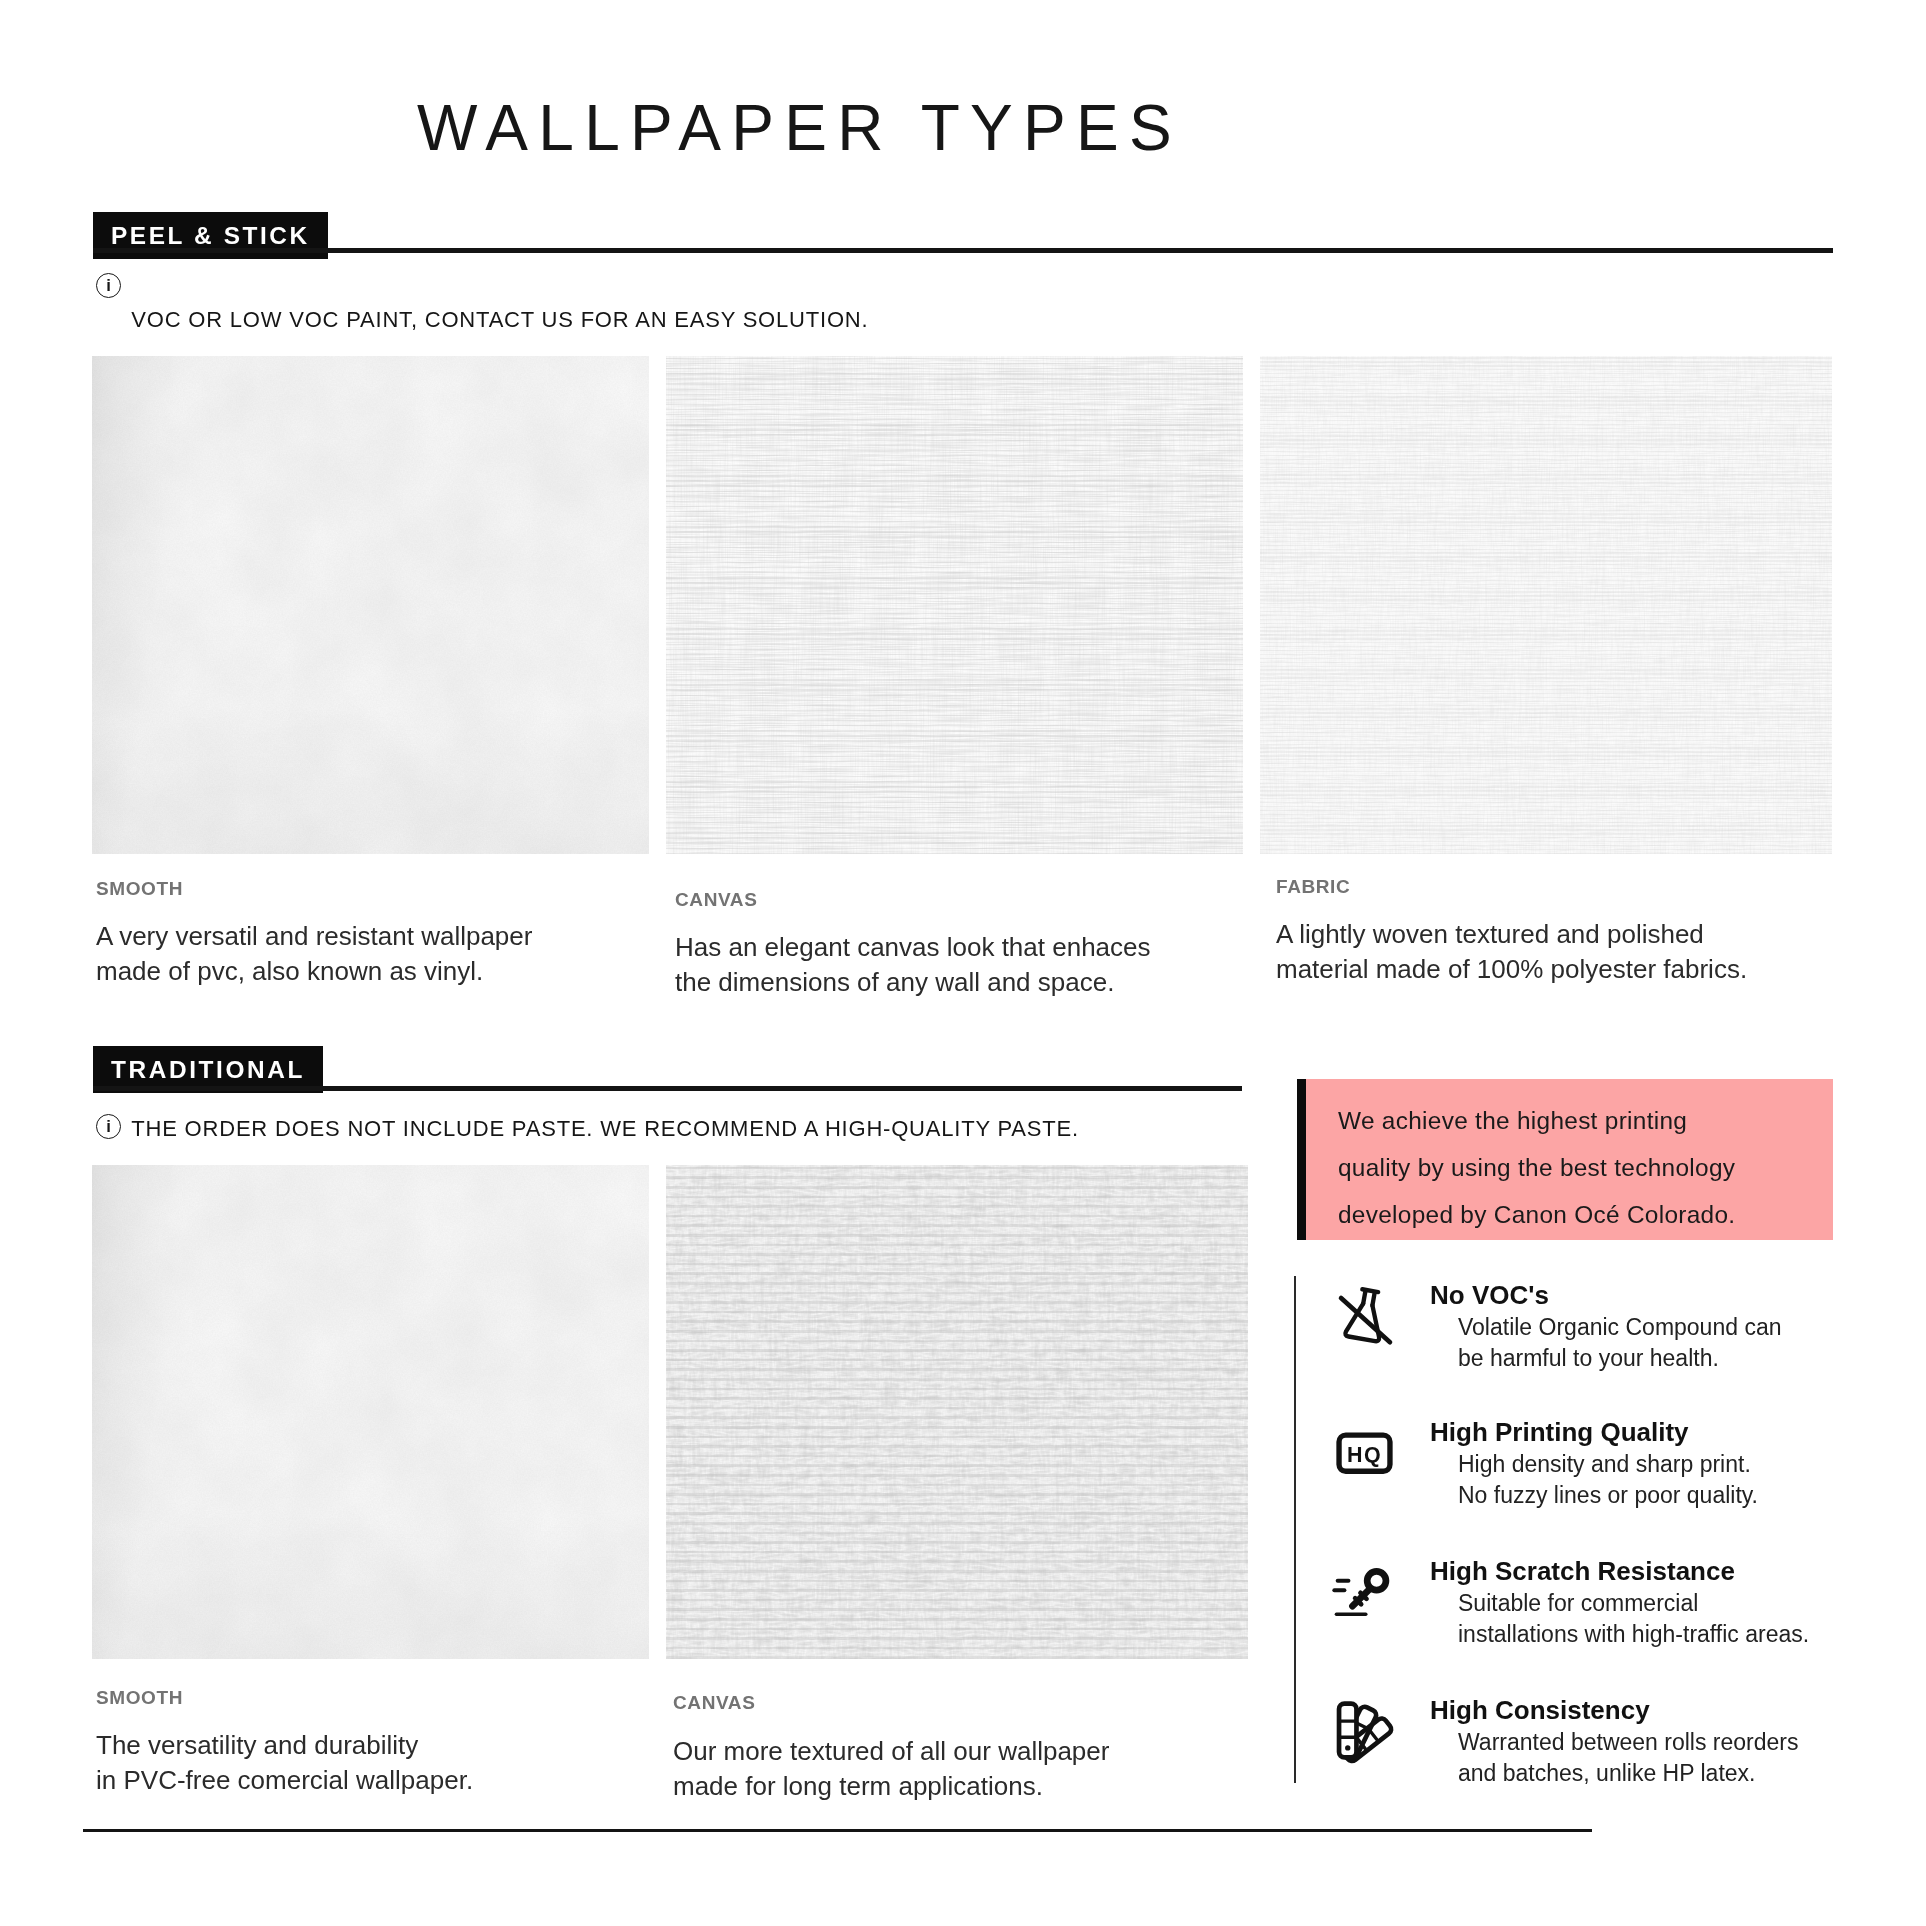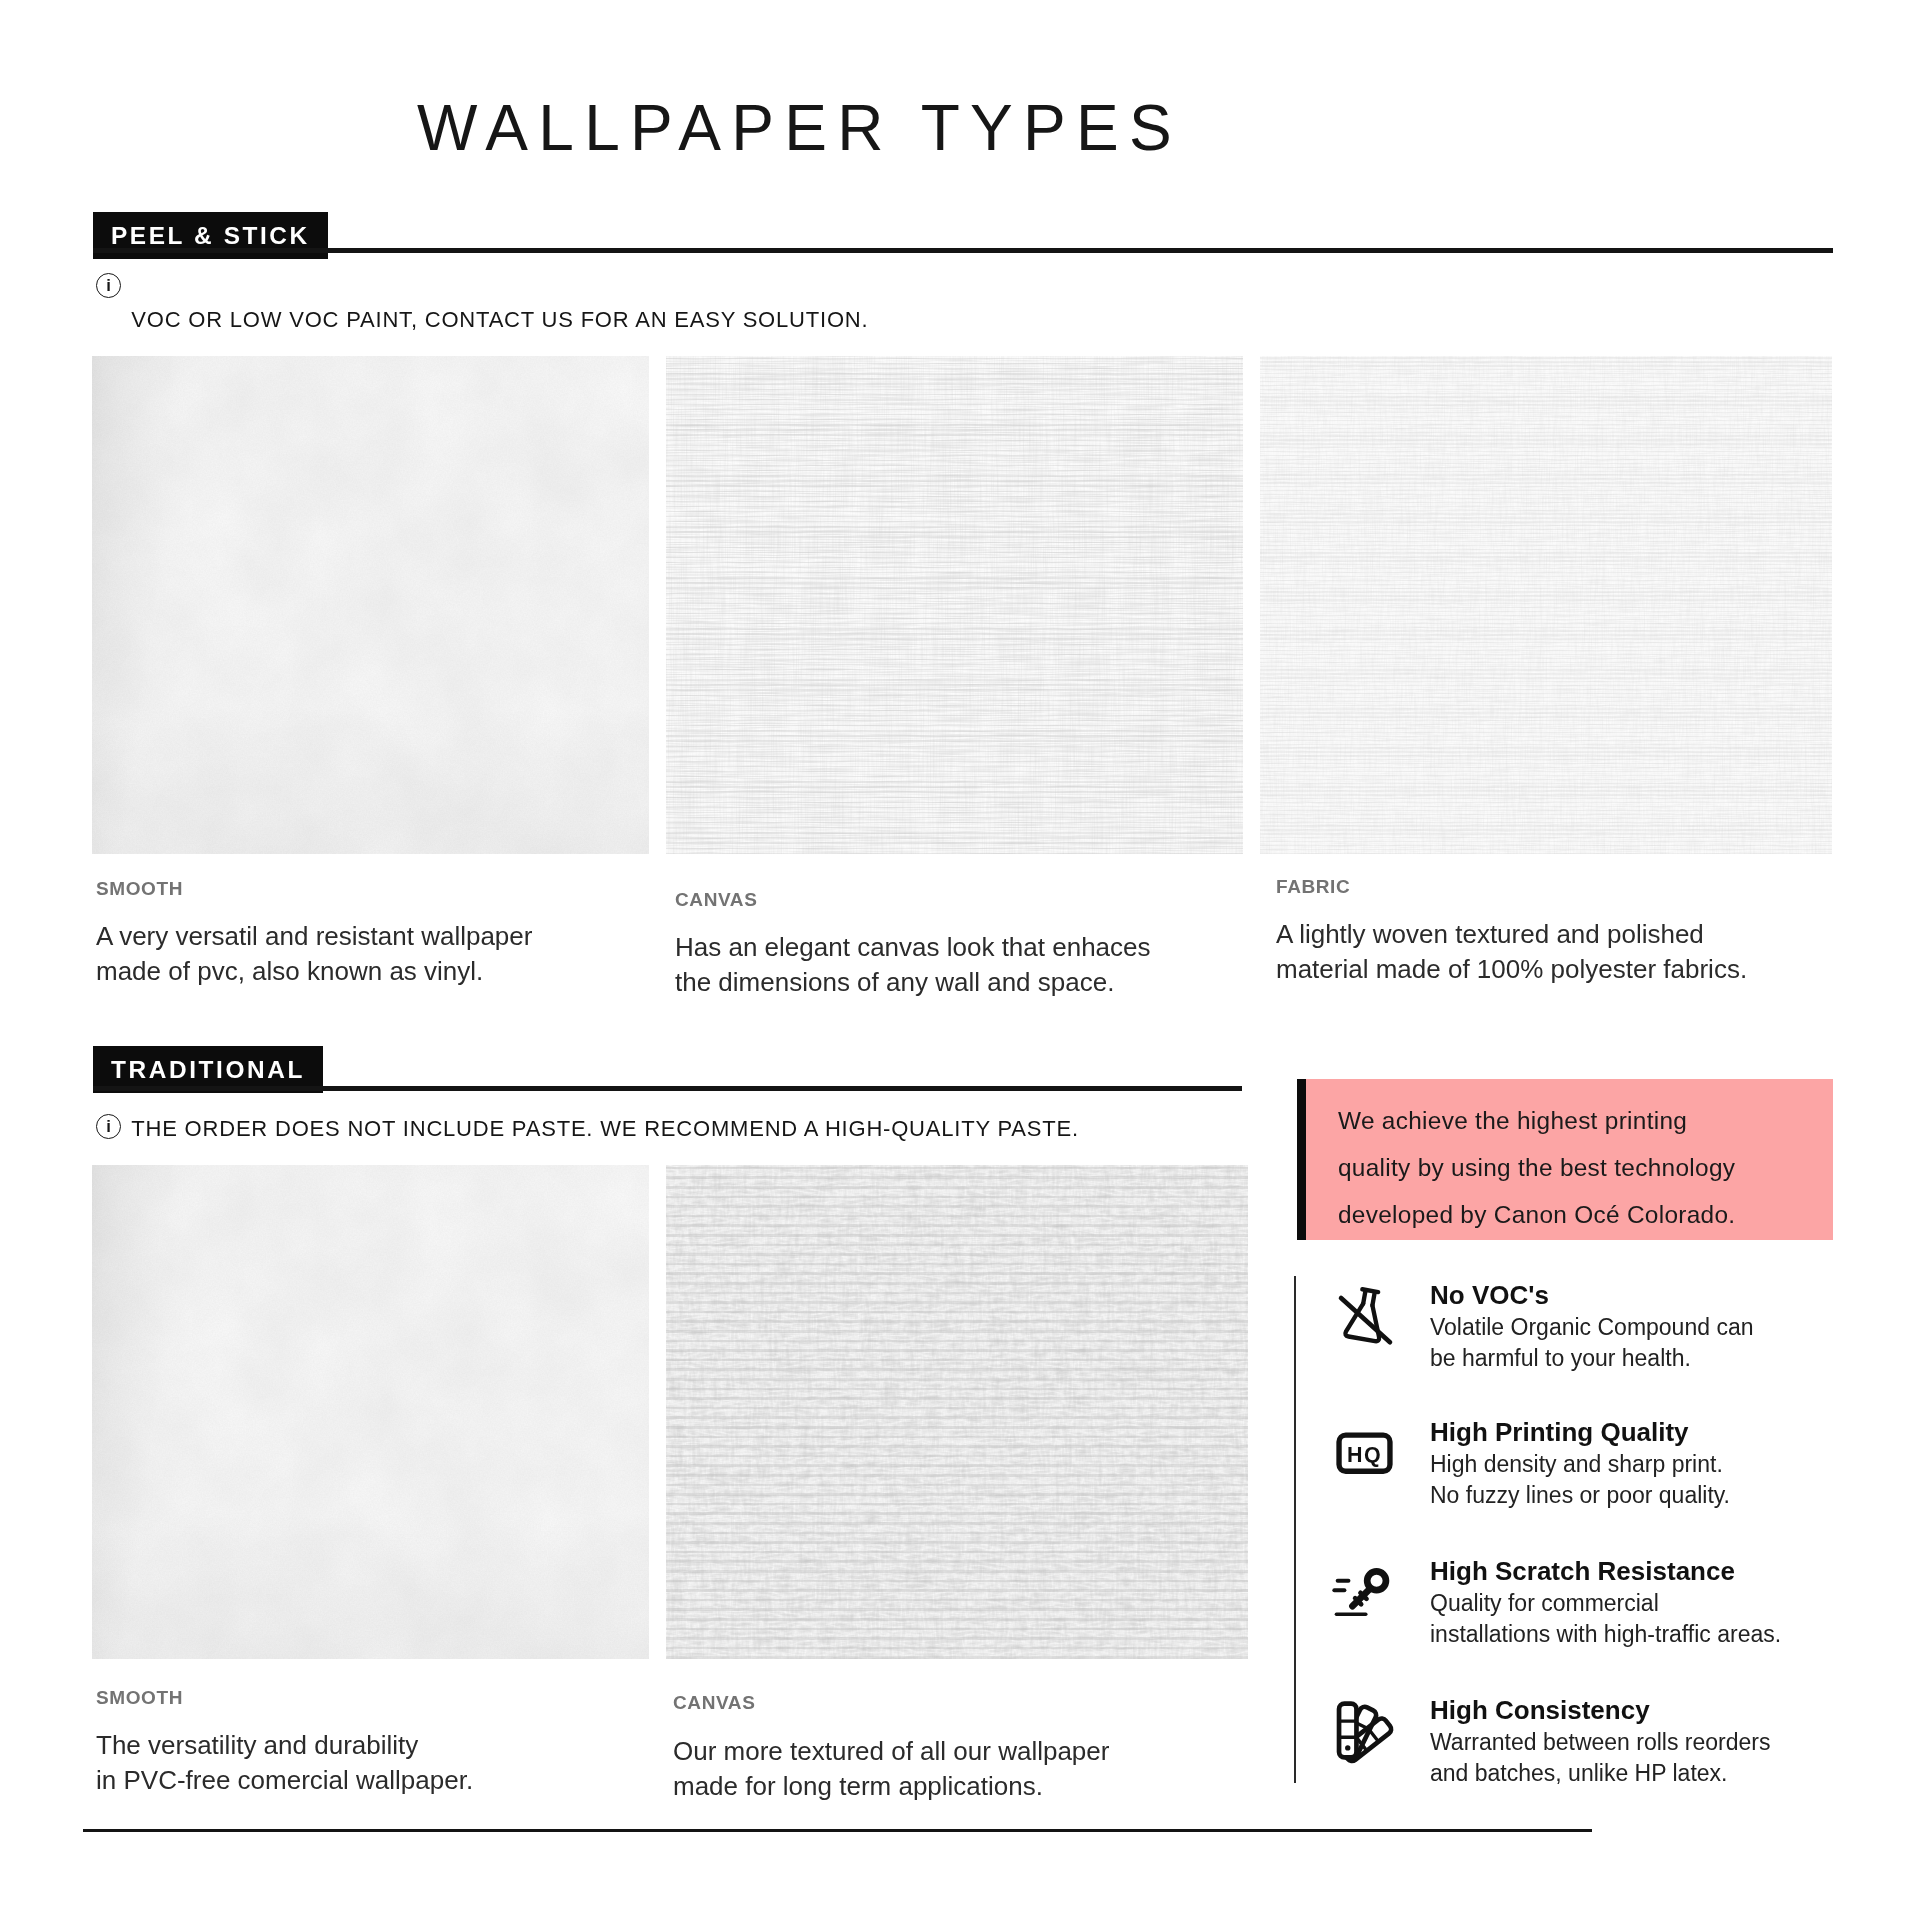--- a/index.html
+++ b/index.html
@@ -40,21 +40,21 @@
   .graybox{left:1297px;top:1079px;width:495px;height:139px;background:#fca5a5;
            border-left:9.6px solid #0c0c0c;padding:18px 0 4px 32px;}
   .graybox div{font-size:24.4px;line-height:47px;letter-spacing:0.3px;color:#1a1a1a;}
 
   .vline{left:1294px;top:1276px;width:1.9px;height:507px;background:#2a2a2a;}
 
   .feature{left:1321px;width:514px;}
   .f-icon{position:absolute;left:7.7px;top:2.6px;width:71px;text-align:center;}
   .f-text{position:absolute;left:109px;top:0;width:411px;}
   .f-title{font-size:26px;font-weight:700;color:#111111;line-height:33px;}
-  .f-desc{font-size:23px;color:#222222;line-height:31px;}
+  .f-desc{font-size:23px;color:#222222;line-height:31px;margin-left:28px;}
 
   svg .stroke{fill:none;stroke:#111111;stroke-linecap:round;stroke-linejoin:round;}
 </style>
 </head>
 <body>
 
 <div id="canvas">
 
   <svg width="0" height="0" style="position:absolute">
     <defs>
@@ -236,21 +236,21 @@
           <path stroke-width="7" d="M44 52 l9 9"></path>
           <path stroke-width="6" d="M10 34 H26"></path>
           <path stroke-width="6" d="M5 48 H20"></path>
           <path stroke-width="5" d="M8 84 H52"></path>
         </g>
       </svg>
     </div>
     <div class="f-text">
       <div class="f-title">High Scratch Resistance</div>
       <div class="f-desc">
-        <span>Quality for commercial</span><br>
+        <span>Suitable for commercial</span><br>
         <span>installations with high-traffic areas.</span>
       </div>
     </div>
   </div>
 
   <div class="abs feature" style="top:1694px;height:128px;">
     <div class="f-icon">
       <svg width="67" height="67" viewBox="0 0 100 100">
         <g class="stroke" stroke-width="7">
           <g transform="rotate(52 25 86)">

